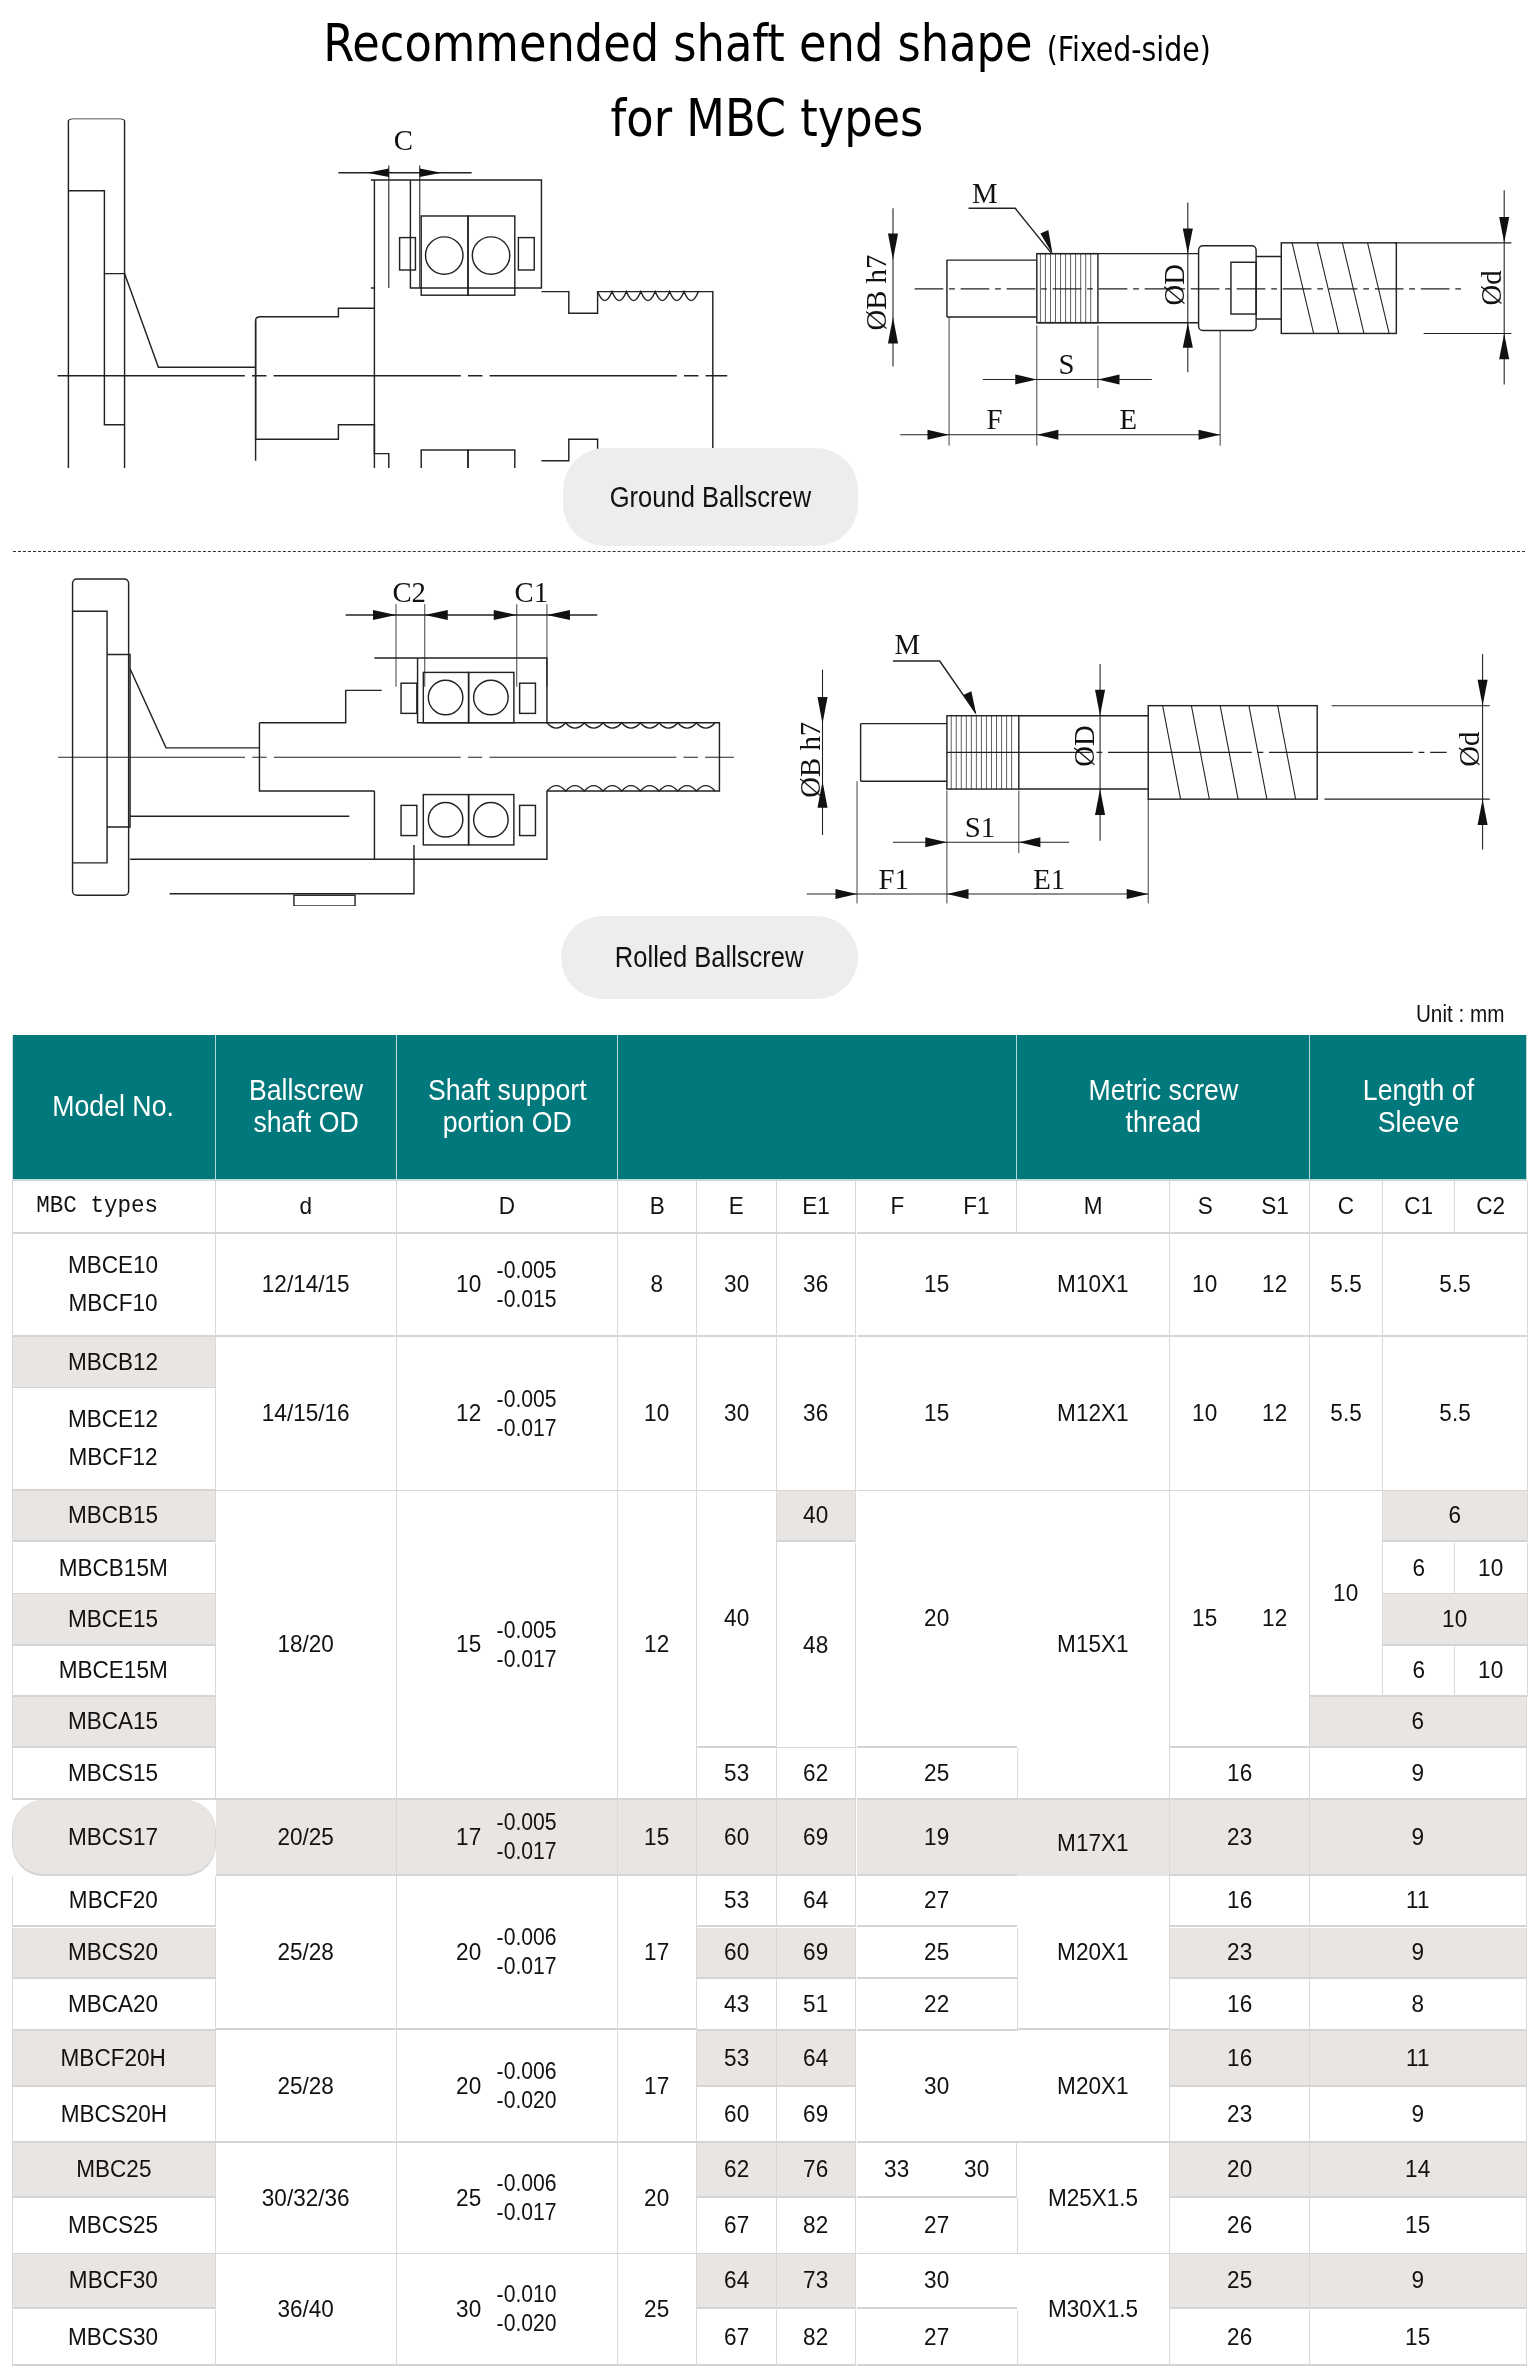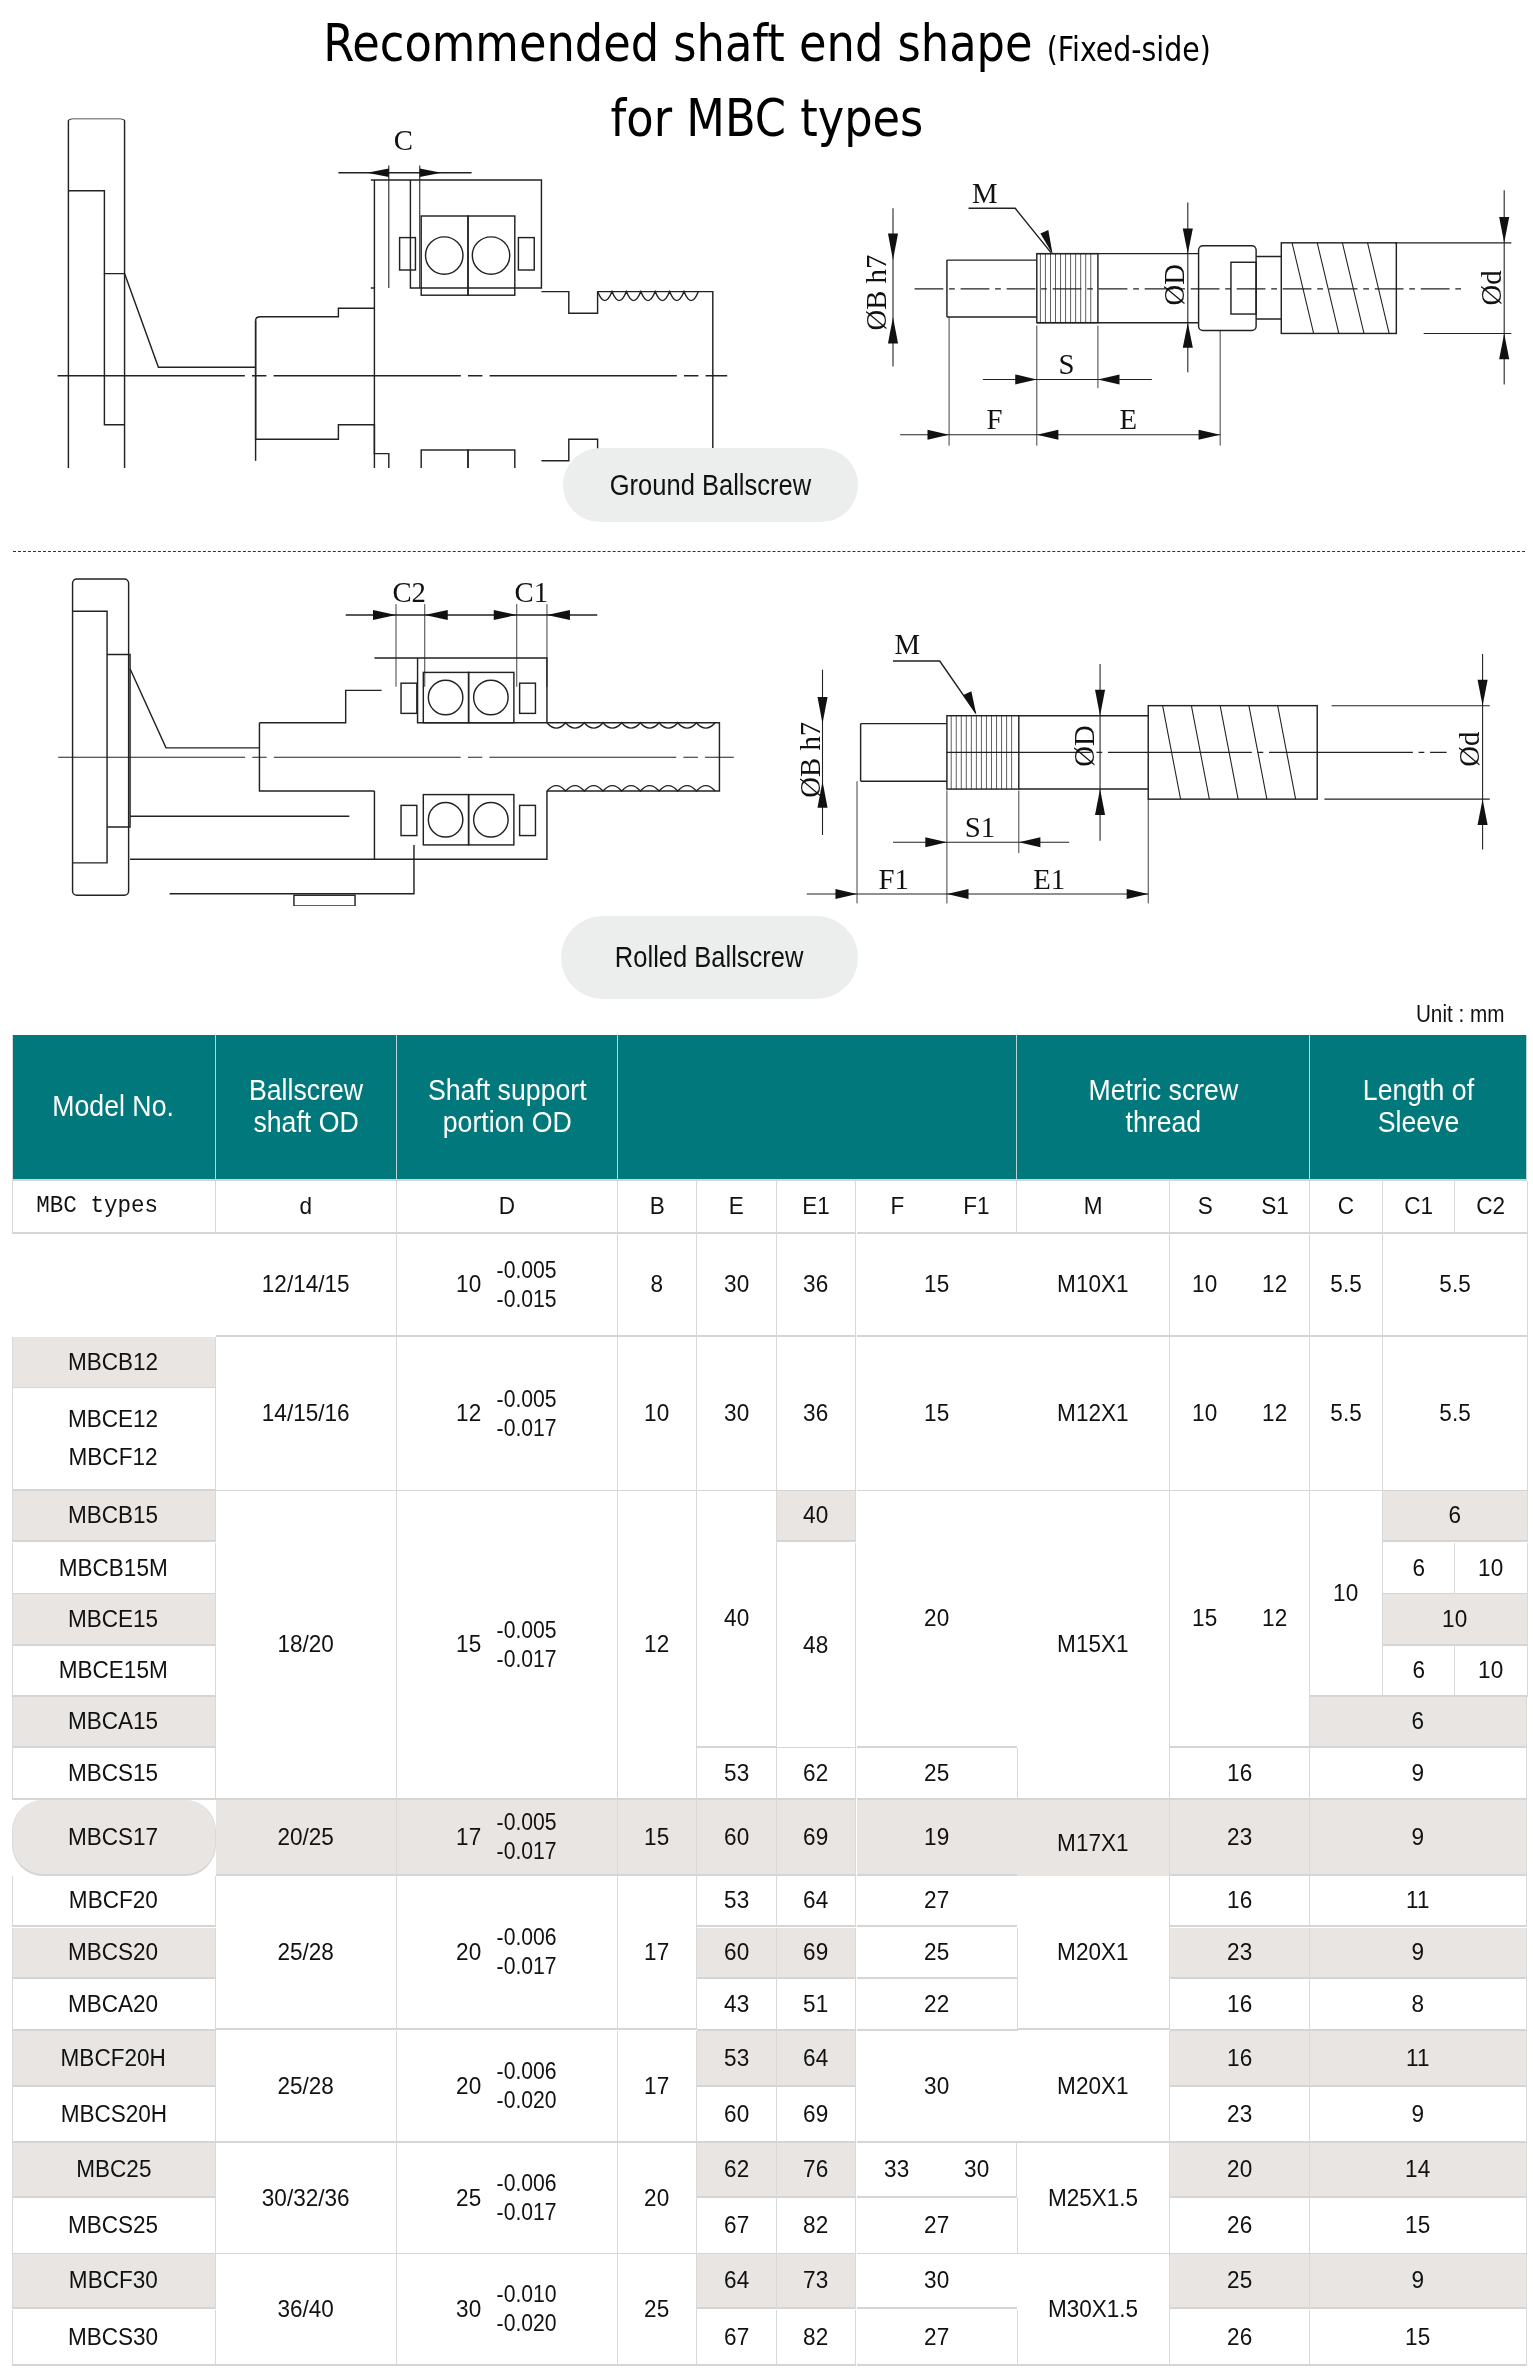--- a/index.html
+++ b/index.html
@@ -8,21 +8,21 @@
   .title { position: absolute; left: 0; width: 1534px; text-align: center;
            font-family: "DejaVu Sans", sans-serif; font-weight: 400; color: #000;
            transform-origin: center; }
   .title .small { font-size: 33px; }
   #title-line1 { top: 13px; font-size: 52px; transform: scaleX(0.86); }
   #title-line2 { top: 88px; font-size: 52px; transform: scaleX(0.86); }
   .pill { position: absolute; background: #ECEDED; border-radius: 42px;
           display: flex; align-items: center; justify-content: center;
           font-size: 29px; color: #111; }
   .pill span { display: inline-block; transform: scaleX(0.88); }
-  #pill-ground { left: 563px; top: 448px; width: 295px; height: 74px; }
+  #pill-ground { left: 563px; top: 448px; width: 295px; height: 98px; }
   #pill-rolled { left: 561px; top: 916px; width: 297px; height: 83px; }
   .divider { position: absolute; left: 13px; top: 551px; width: 1512px; height: 0;
              border-top: 1.4px dashed #333; }
   svg.drawing { position: absolute; }
   .unit { position: absolute; right: 24.5px; top: 1001px; font-size: 23px; }
   .unit span { display: inline-block; transform: scaleX(0.9); }
   #table { position: absolute; left: 0; top: 0; width: 1534px; height: 2377px; }
   .cell { position: absolute; box-sizing: border-box; display: flex; align-items: center;
           justify-content: center; text-align: center; font-size: 24.5px; line-height: 1.25;
           border-right: 1.4px solid #d9d9d9; border-bottom: 2.2px solid #d5d5d5; background: #fff; }
@@ -284,20 +284,26 @@
     </div>
     <div class="cell sub" style="left: 1310px; top: 1181px; width: 73px; height: 53px;">
       <span class="txt">C</span>
     </div>
     <div class="cell sub" style="left: 1383px; top: 1181px; width: 72px; height: 53px;">
       <span class="txt">C1</span>
     </div>
     <div class="cell sub" style="left: 1455px; top: 1181px; width: 73px; height: 53px;">
       <span class="txt">C2</span>
     </div>
+    <div class="cell first model" style="left: 11.5px; top: 1234px; width: 204px; height: 103px;">
+      <div class="multi">
+        <span class="txt">MBCE10</span>
+        <span class="txt">MBCF10</span>
+      </div>
+    </div>
     <div class="cell" style="left: 216px; top: 1234px; width: 181px; height: 103px;">
       <span class="txt">12/14/15</span>
     </div>
     <div class="cell" style="left: 397px; top: 1234px; width: 221px; height: 103px;">
       <div class="tol">
         <span class="txt nom">10</span>
         <div class="tv">
           <span class="txt">-0.005</span>
           <span class="txt">-0.015</span>
         </div>

